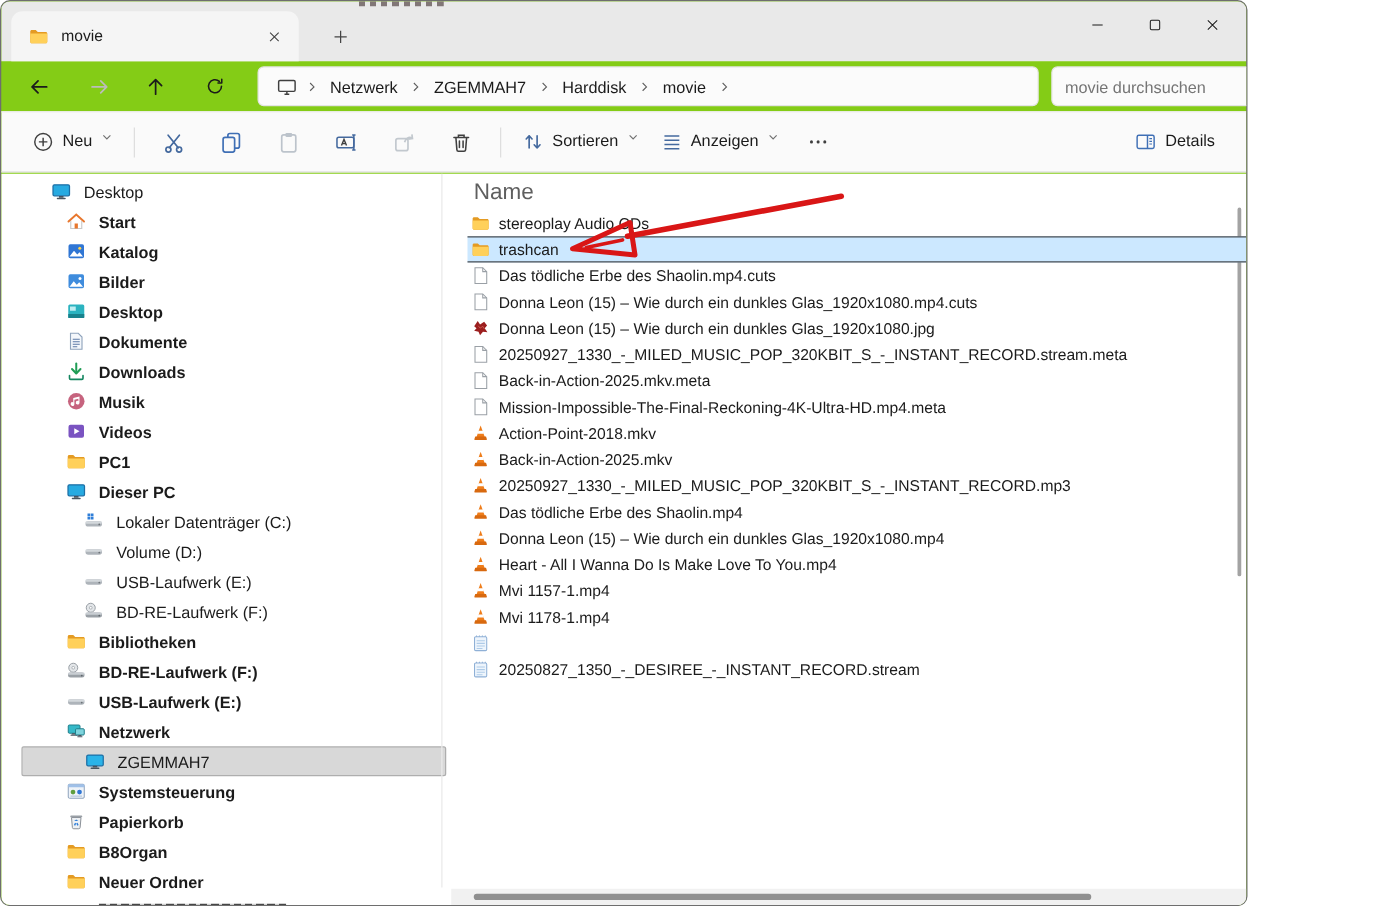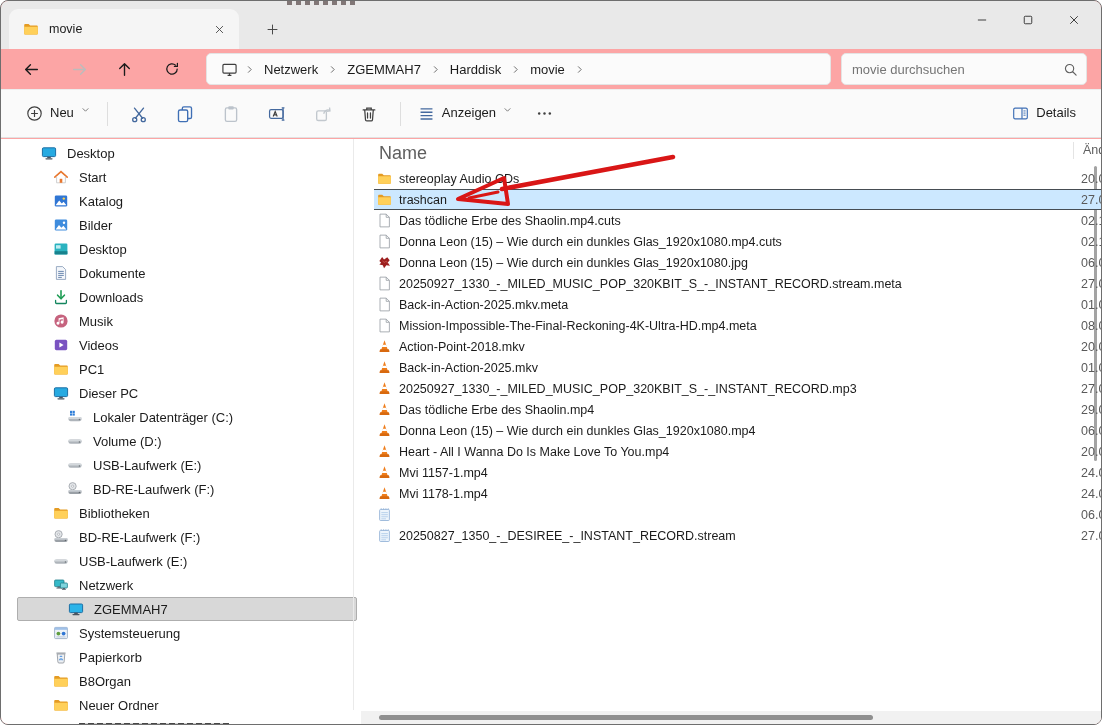--- a/index.html
+++ b/index.html
@@ -1,18 +1,18 @@
 <!DOCTYPE html>
 <html><head>
 <meta charset="utf-8">
 <style>
   html,body{margin:0;padding:0;width:1102px;height:725px;overflow:hidden;background:#fff;
     font-family:"Liberation Sans", sans-serif;-webkit-font-smoothing:antialiased;}
-  .window{position:absolute;left:0;top:0;width:1102px;height:725px;box-sizing:border-box;
-    border:1px solid #6e6e6e;border-radius:8px;overflow:hidden;background:#fca5a5;padding-left:44px;}
+  .window{position:absolute;left:0;top:0;width:998px;height:725px;box-sizing:border-box;
+    border:1px solid #6e6e6e;border-radius:8px;overflow:hidden;background:#84cc16;padding-left:44px;}
   
   .tabstrip{position:absolute;left:0;top:0;right:0;height:48px;background:#e9e9e9;}
   .tab{position:absolute;left:8px;top:8px;width:230px;height:40px;background:#f5f5f5;
     border-radius:9px 9px 0 0;display:flex;align-items:center;padding:0 8px 0 14px;box-sizing:border-box;}
   .tab .icon{width:16px;height:16px;}
   .tab-label{flex:1;font-size:12.5px;color:#1b1b1b;margin-left:10px;}
   .tab-close{width:24px;height:24px;display:flex;align-items:center;justify-content:center;border-radius:4px;}
   .newtab{position:absolute;left:258px;top:15px;width:26px;height:26px;display:flex;
     align-items:center;justify-content:center;border-radius:4px;}
   .artifact{position:absolute;left:286px;top:0;width:68px;height:4px;opacity:.8;
@@ -37,21 +37,21 @@
     border-top:1px solid #ededed;border-bottom:1px solid #e2e2e2;display:flex;align-items:center;
     padding:0 16px;box-sizing:border-box;}
   .tbtn{display:flex;align-items:flex-start;gap:7px;padding:6px 9px;border-radius:4px;font-size:13px;color:#1b1b1b;}
   .ticonbtn{width:46px;height:34px;display:flex;align-items:center;justify-content:center;border-radius:4px;}
   .tdiv{width:1px;height:24px;background:#dedede;margin:0 8px;}
   .spacer{flex:1;}
   
   .bodyarea{position:absolute;left:0;top:138px;right:0;bottom:0;background:#fff;}
   .sidebar{position:absolute;left:16px;top:0;width:352px;bottom:0;overflow:hidden;padding-top:2px;box-sizing:border-box;}
   .sb-item{height:24px;display:flex;align-items:center;font-size:13px;color:#1b1b1b;box-sizing:border-box;}
-  .ind0{padding-left:24px;} .ind1{padding-left:36px;} .ind2{padding-left:50px;}
+  .ind0{padding-left:24px;} .ind1{padding-left:36px;font-weight:bold;} .ind2{padding-left:50px;}
   .sb-item .icon{width:16px;height:16px;margin-right:10px;flex:0 0 16px;}
   .sb-item.selected{width:340px;background:#d8d8d8;border:1px solid #aeaeae;border-radius:2px;}
   .sb-scroll{position:absolute;right:4px;top:27px;width:3px;height:295px;background:#a3a3a3;border-radius:2px;}
   .smudge{width:150px;height:12px;background:repeating-linear-gradient(90deg,#474747 0 6px,#cfcfcf 6px 9px);}
   .vdiv{position:absolute;left:352px;top:0;bottom:14px;width:1px;background:#eaeaea;}
   
   .main{position:absolute;left:360px;top:0;right:0;bottom:0;}
   .list-header{position:absolute;left:18px;top:4px;font-size:18px;color:#5f5f5f;}
   .col-mod{position:absolute;left:722px;top:4px;font-size:12.5px;color:#5f5f5f;white-space:nowrap;}
   .col-sep{position:absolute;left:712px;top:3px;width:1px;height:17px;background:#e4e4e4;}
@@ -231,20 +231,31 @@
     </div>
     <div class="ticonbtn">
       <svg width="18" height="18" viewBox="0 0 16 16">
           <path d="M2.8 4.4h10.4M6 4.2V2.8h4v1.4M4.2 4.6l.7 8.6c0 .6.5 1 1.1 1h4c.6 0 1-.4 1.1-1l.7-8.6M6.7 7v4.6M9.3 7v4.6" stroke="#3f3f3f" stroke-width="1.1" fill="none" stroke-linecap="round"></path>
         </svg>
     </div>
     <div class="tdiv"></div>
     <div class="tbtn">
       <span style="display:flex">
         <svg width="17" height="17" viewBox="0 0 16 16">
+            <path d="M5 12.6V3.4M2.8 5.8 5 3.4l2.2 2.4M11 3.4v9.2M8.8 10.2l2.2 2.4 2.2-2.4" stroke="#44699e" stroke-width="1.25" fill="none" stroke-linecap="round" stroke-linejoin="round"></path>
+          </svg>
+      </span>
+      <span>Sortieren</span>
+      <svg width="9" height="9" viewBox="0 0 16 16">
+          <path d="M3 6l5 5 5-5" stroke="#707070" stroke-width="1.6" fill="none"></path>
+        </svg>
+    </div>
+    <div class="tbtn">
+      <span style="display:flex">
+        <svg width="17" height="17" viewBox="0 0 16 16">
             <path d="M2.4 3.6h11.2M2.4 6.8h11.2M2.4 10h11.2M2.4 13.2h11.2" stroke="#44699e" stroke-width="1.25"></path>
           </svg>
       </span>
       <span>Anzeigen</span>
       <svg width="9" height="9" viewBox="0 0 16 16">
           <path d="M3 6l5 5 5-5" stroke="#707070" stroke-width="1.6" fill="none"></path>
         </svg>
     </div>
     <div class="ticonbtn">
       <svg width="17" height="17" viewBox="0 0 16 16">

